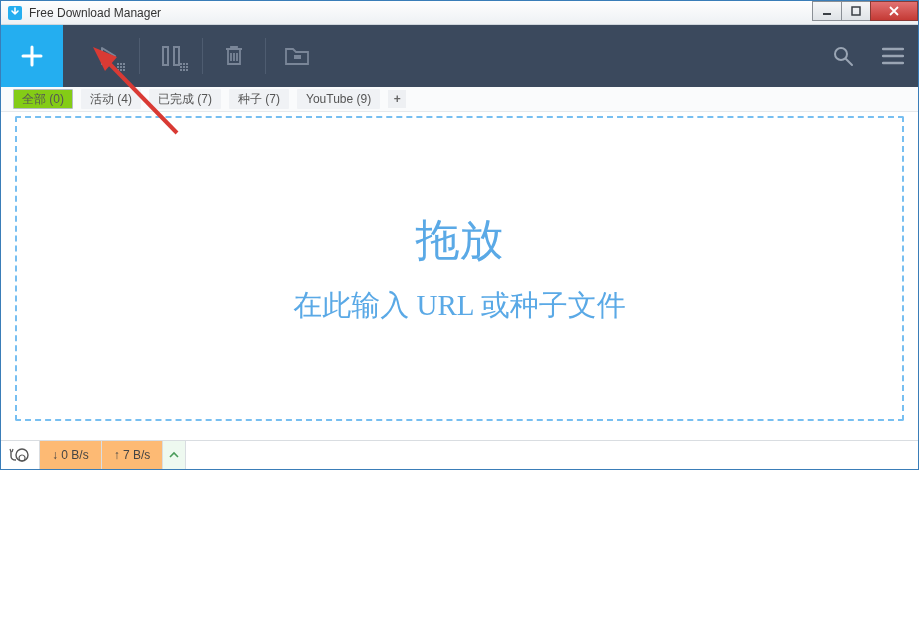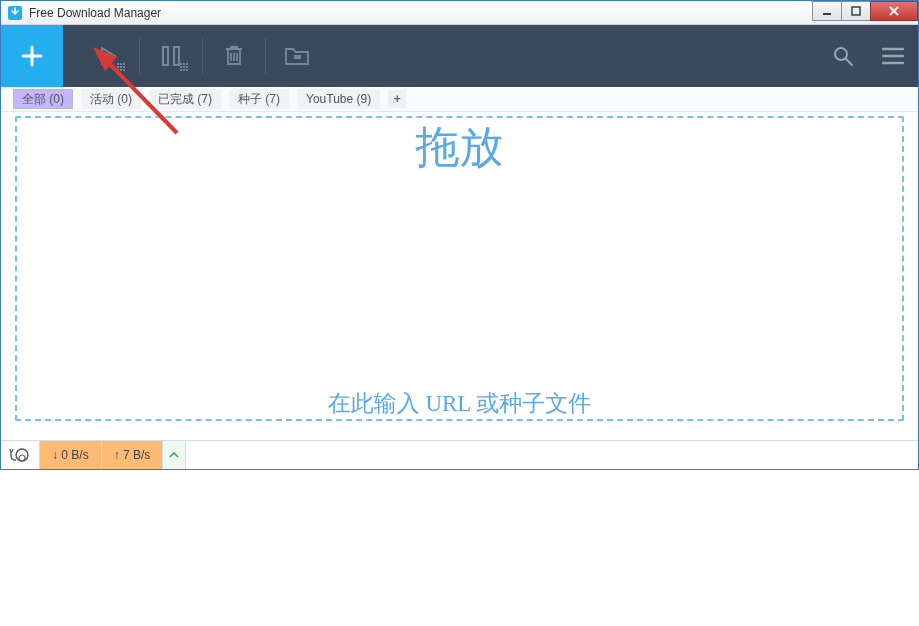--- a/index.html
+++ b/index.html
@@ -18,27 +18,27 @@
   .tb-btn{width:62px;height:62px;display:flex;align-items:center;justify-content:center;position:relative;}
   .tb-btn.add{background:#24aef0;width:62px;}
   .tb-sep{width:1px;height:36px;background:#4e5c70;}
   .spacer{flex:1;}
   .toolbar svg{display:block;}
   .mini-grid{position:absolute;right:14px;bottom:16px;display:grid;grid-template-columns:2px 2px 2px;grid-template-rows:2px 2px 2px;gap:1px;}
   .mini-grid i{background:#7a8698;width:2px;height:2px;}
   
   .tabs{height:24px;background:#fafbfc;border-bottom:1px solid #e5e8eb;display:flex;align-items:center;padding-left:12px;gap:8px;}
   .tab{height:18px;padding:0 8px;display:flex;align-items:center;color:#555;background:#f0f2f5;border-radius:1px;border:1px solid transparent;cursor:default;}
-  .tab.active{background:#c4b5fd;border:1px solid #b4bcc4;}
+  .tab.active{background:#84cc16;border:1px solid #b4bcc4;}
   .tab-plus{width:18px;height:18px;background:#eef0f3;display:flex;align-items:center;justify-content:center;color:#666;font-weight:bold;}
   
   .main{position:absolute;left:8px;right:8px;top:109px;bottom:42px;}
-  .dropzone{position:absolute;inset:6px;border:2px dashed #77bff1;border-radius:2px;display:flex;flex-direction:column;align-items:center;justify-content:space-between;}
+  .dropzone{position:absolute;inset:6px;border:2px dashed #77bff1;border-radius:2px;display:flex;flex-direction:column;align-items:center;justify-content:center;}
   .drop-title{font-size:44px;color:#5aa9e6;font-family:"SimSun","Songti SC",serif;}
-  .drop-sub{margin-top:16px;font-size:23px;color:#5aa9e6;font-family:"SimSun","Songti SC",serif;}
+  .drop-sub{margin-top:16px;font-size:29px;color:#5aa9e6;font-family:"SimSun","Songti SC",serif;}
   
   .statusbar{position:absolute;left:0;right:0;bottom:0;height:28px;border-top:1px solid #d9dde1;display:flex;align-items:stretch;background:#fff;}
   .sb-seg{display:flex;align-items:center;padding:0 12px;border-right:1px solid #d9dde1;color:#444;}
   .sb-seg.snail{padding:0 8px;}
   .sb-seg.rate{background:#fdba74;}
   .sb-chevron{width:22px;display:flex;align-items:center;justify-content:center;background:#eef9f0;border-right:1px solid #d9dde1;}
   
   .arrow{position:absolute;left:48px;top:34px;pointer-events:none;}
 </style>
 </head>
@@ -140,21 +140,21 @@
         <path d="M1 2 h20 M1 9 h20 M1 16 h20" stroke="#9aa5b4" stroke-width="2.5" stroke-linecap="round"></path>
       </svg>
     </div>
   </div>
 
   <div class="tabs">
     <div class="tab active">
         <span>全部 (0)</span>
       </div>
     <div class="tab">
-        <span>活动 (0)</span>
+        <span>活动 (4)</span>
       </div>
     <div class="tab">
         <span>已完成 (7)</span>
       </div>
     <div class="tab">
         <span>种子 (7)</span>
       </div>
     <div class="tab">
         <span>YouTube (9)</span>
       </div>

